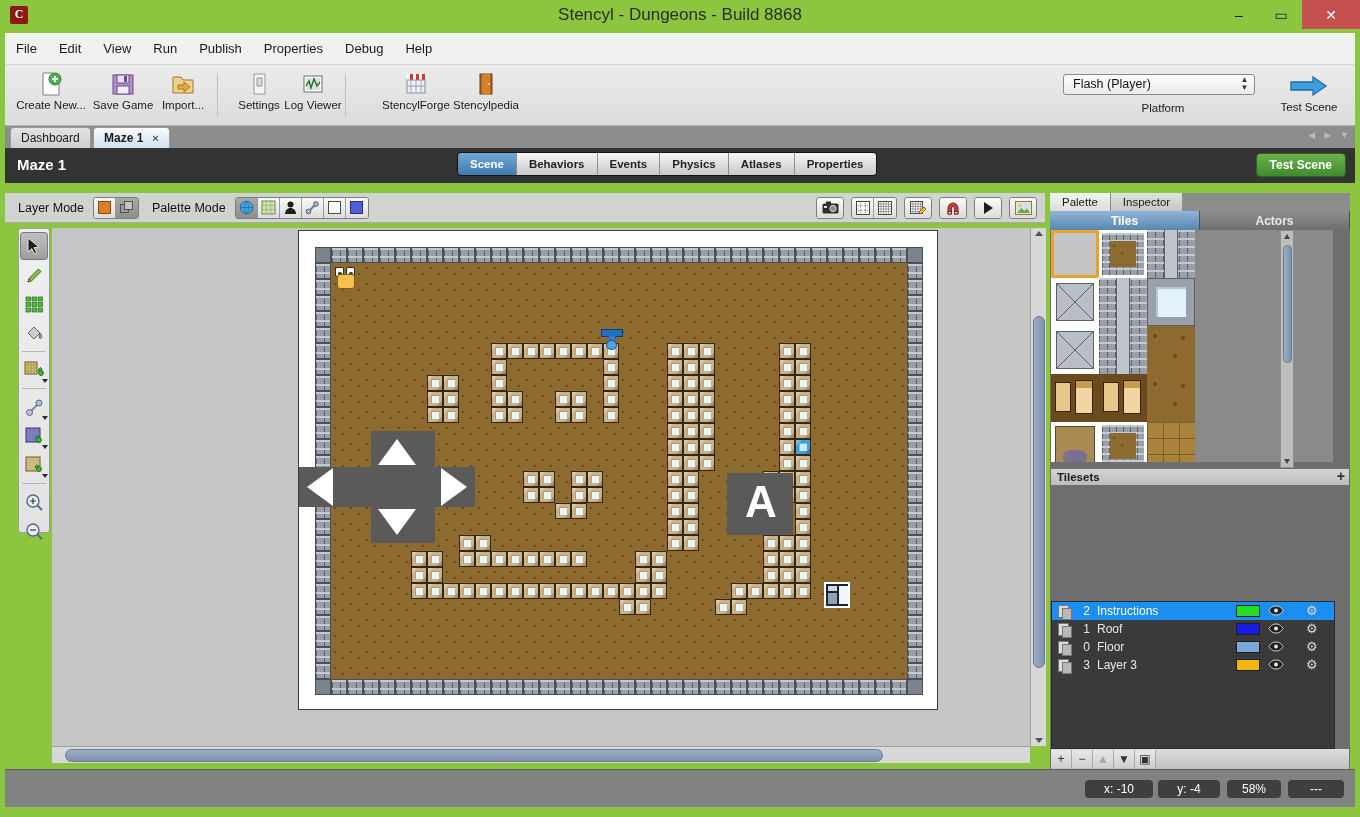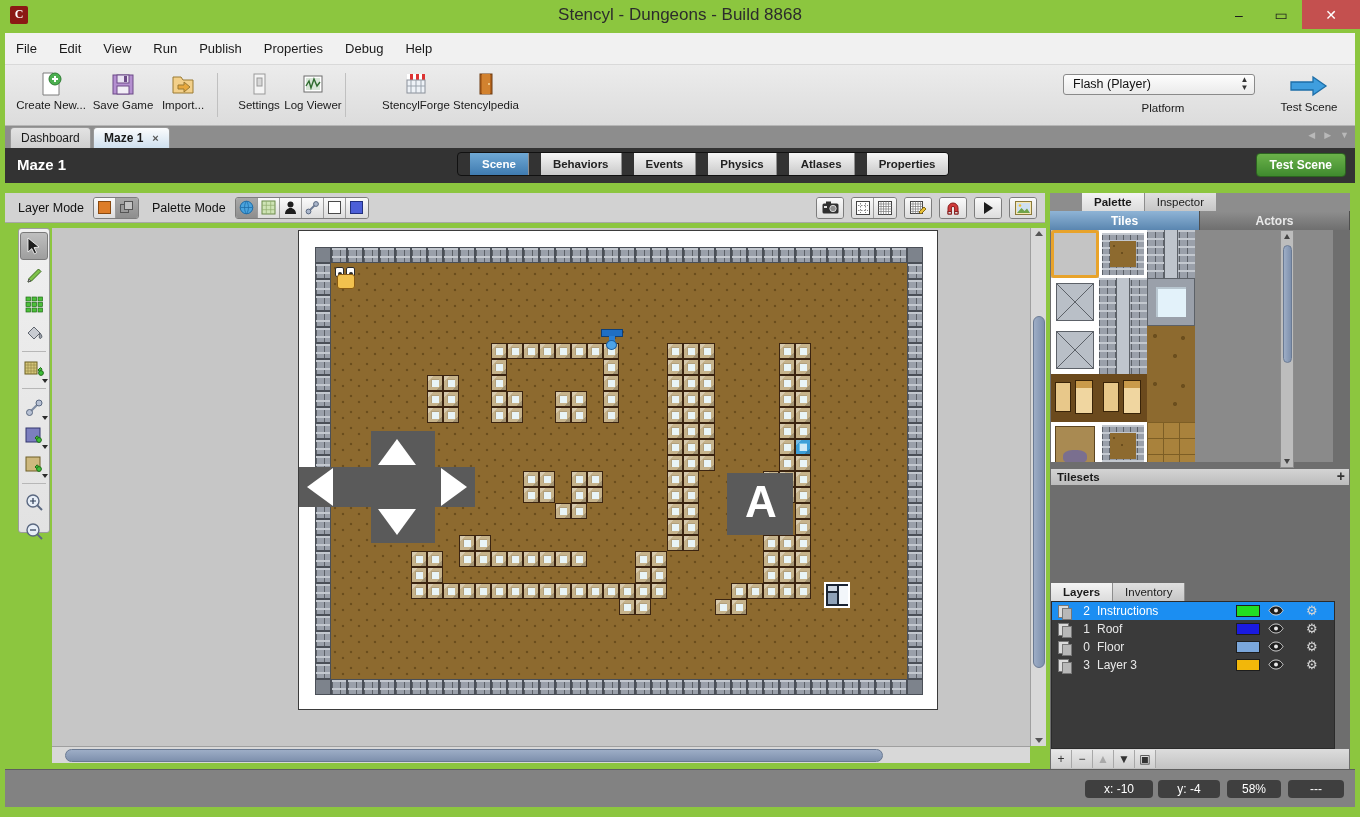--- a/index.html
+++ b/index.html
@@ -108,21 +108,20 @@
   }
   .seg {
     position: absolute; left: 452px; top: 4px; height: 24px;
     display: flex; border: 1px solid #111; border-radius: 4px; overflow: hidden;
   }
   .seg-btn {
     padding: 0 12px; height: 22px; display: flex; align-items: center;
     font-size: 11.5px; font-weight: bold; color: #222;
     background: linear-gradient(#f6f6f6,#c9c9c9);
     border-right: 1px solid #8e8e8e;
-    margin-left: 12px;
   }
   .seg-btn:last-child { border-right: none; }
   .seg-btn.active {
     background: linear-gradient(#6fa8d4,#3f7bb0); color: #fff;
   }
   .testscene {
     position: absolute; right: 9px; top: 5px;
     padding: 4px 13px; border-radius: 4px;
     background: linear-gradient(#6bb24a,#3f8a2e);
     border: 1px solid #2c6320;
@@ -293,21 +292,21 @@
   .rpanel {
     position: absolute; left: 1050px; top: 193px; width: 300px; height: 576px;
     background: #6e6e6e;
   }
   .ptabs { position: absolute; left: 0; top: 0; display: flex; width: 300px; height: 18px; background: #8d8d8d; }
   .ptab {
     height: 18px; padding: 0 12px; display: flex; align-items: center;
     font-size: 11.5px; color: #1a1a1a;
     background: linear-gradient(#e0e0e0,#c6c6c6); border-right: 1px solid #8d8d8d;
   }
-  .ptab.active { background: linear-gradient(#f4f4f4,#dcdcdc); font-weight: bold; margin-left: 32px; }
+  .ptab.active { background: linear-gradient(#f4f4f4,#dcdcdc); font-weight: normal; }
   .subtabs { position: absolute; left: 0; top: 18px; width: 300px; height: 19px; display: flex; }
   .stab {
     flex: 1; display: flex; align-items: center; justify-content: center;
     font-size: 12px; font-weight: bold; color: #e9e9e9;
     background: linear-gradient(#8e8e8e,#6f6f6f); border-right: 1px solid #4f4f4f;
   }
   .stab.active { background: linear-gradient(#8fb4d6,#5a86b0); color: #fff; }
 
   .tilegrid {
     position: absolute; left: 1px; top: 37px; width: 282px; height: 232px;
@@ -1146,24 +1145,20 @@
       <div style="position: absolute; left: 96px; top: 192px; width: 48px; height: 48px; overflow: hidden;">
         <div style="width:100%;height:100%;background:#a9823c;background-image:linear-gradient(90deg,#7d5e25 0 1px,transparent 1px),linear-gradient(#7d5e25 0 1px,transparent 1px);background-size:16px 100%,100% 16px"></div>
       </div>
     </div>
 
   <div class="tilesets-hdr">
     <span>Tilesets</span>
     <span class="tilesets-plus">+</span>
   </div>
 
-  <div class="layers-tabs" id="layer-tabs">
-      <div class="ltab active">Layers</div>
-      <div class="ltab">Inventory</div>
-    </div>
   <div class="layers-body" id="layers-list">
       <div class="layer-row sel">
         <span class="lyr-ico"></span>
         <span class="lyr-num">2</span>
         <span>Instructions</span>
         <span class="lyr-color" style="background:#22dd22"></span>
         <span class="lyr-eye"><svg width="16" height="11" viewBox="0 0 16 11">
             <path d="M1 5.5C3 2 5.5 1 8 1s5 1 7 4.5C13 9 10.5 10 8 10S3 9 1 5.5z" fill="#1f1f1f" stroke="#d8d8d8" stroke-width="1"></path>
             <circle cx="8" cy="5.5" r="2" fill="#e8e8e8"></circle>
           </svg></span>

